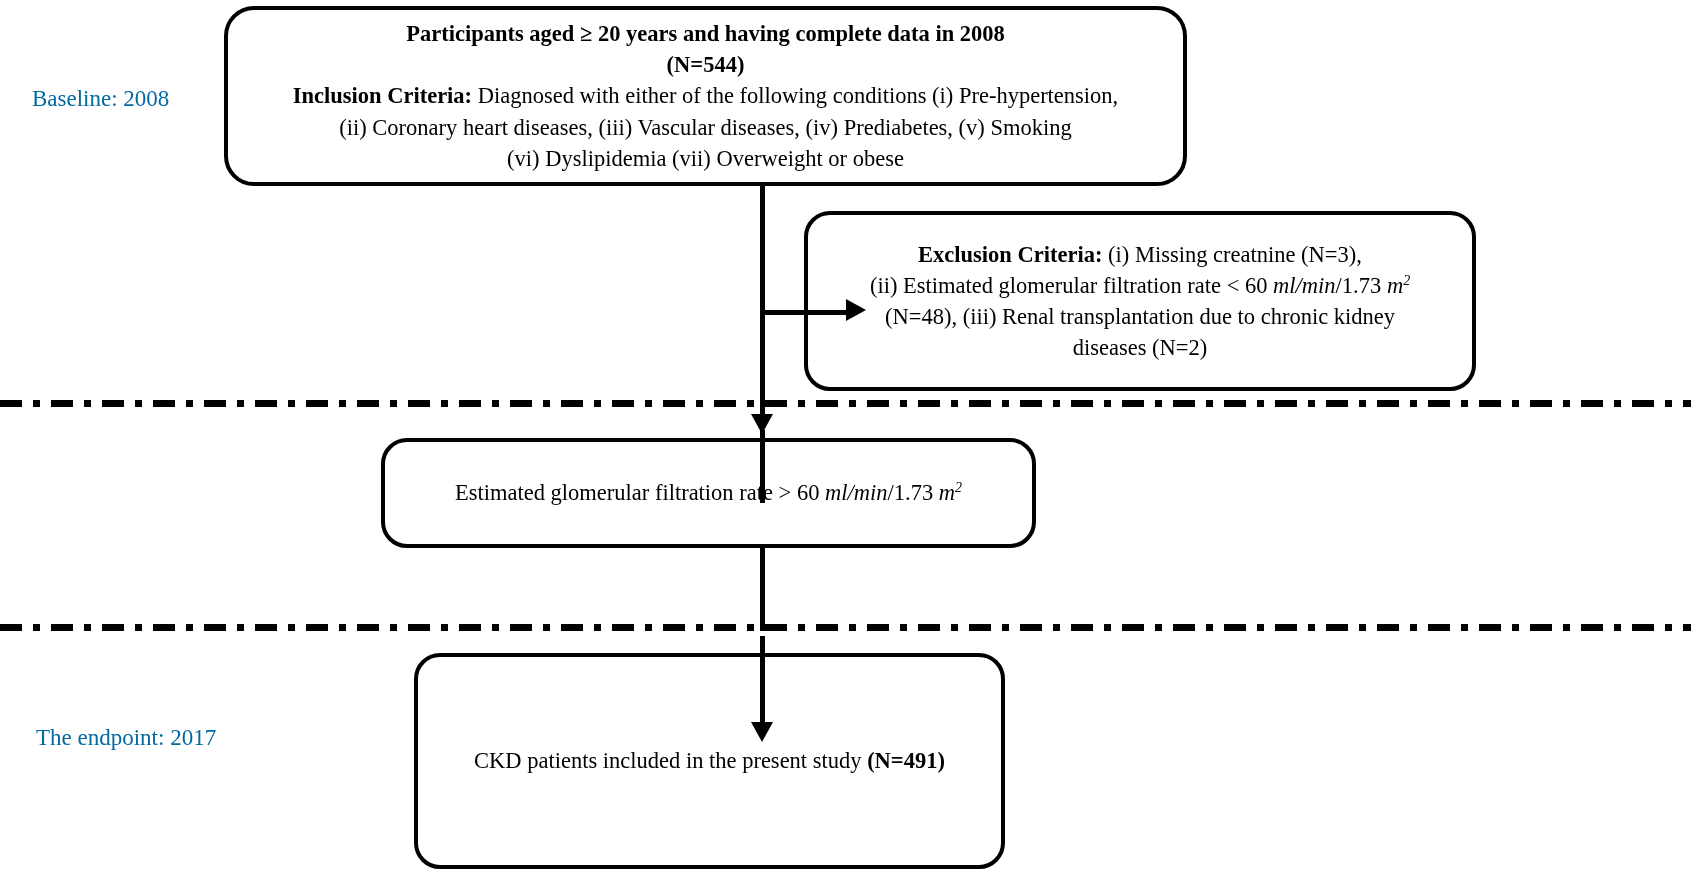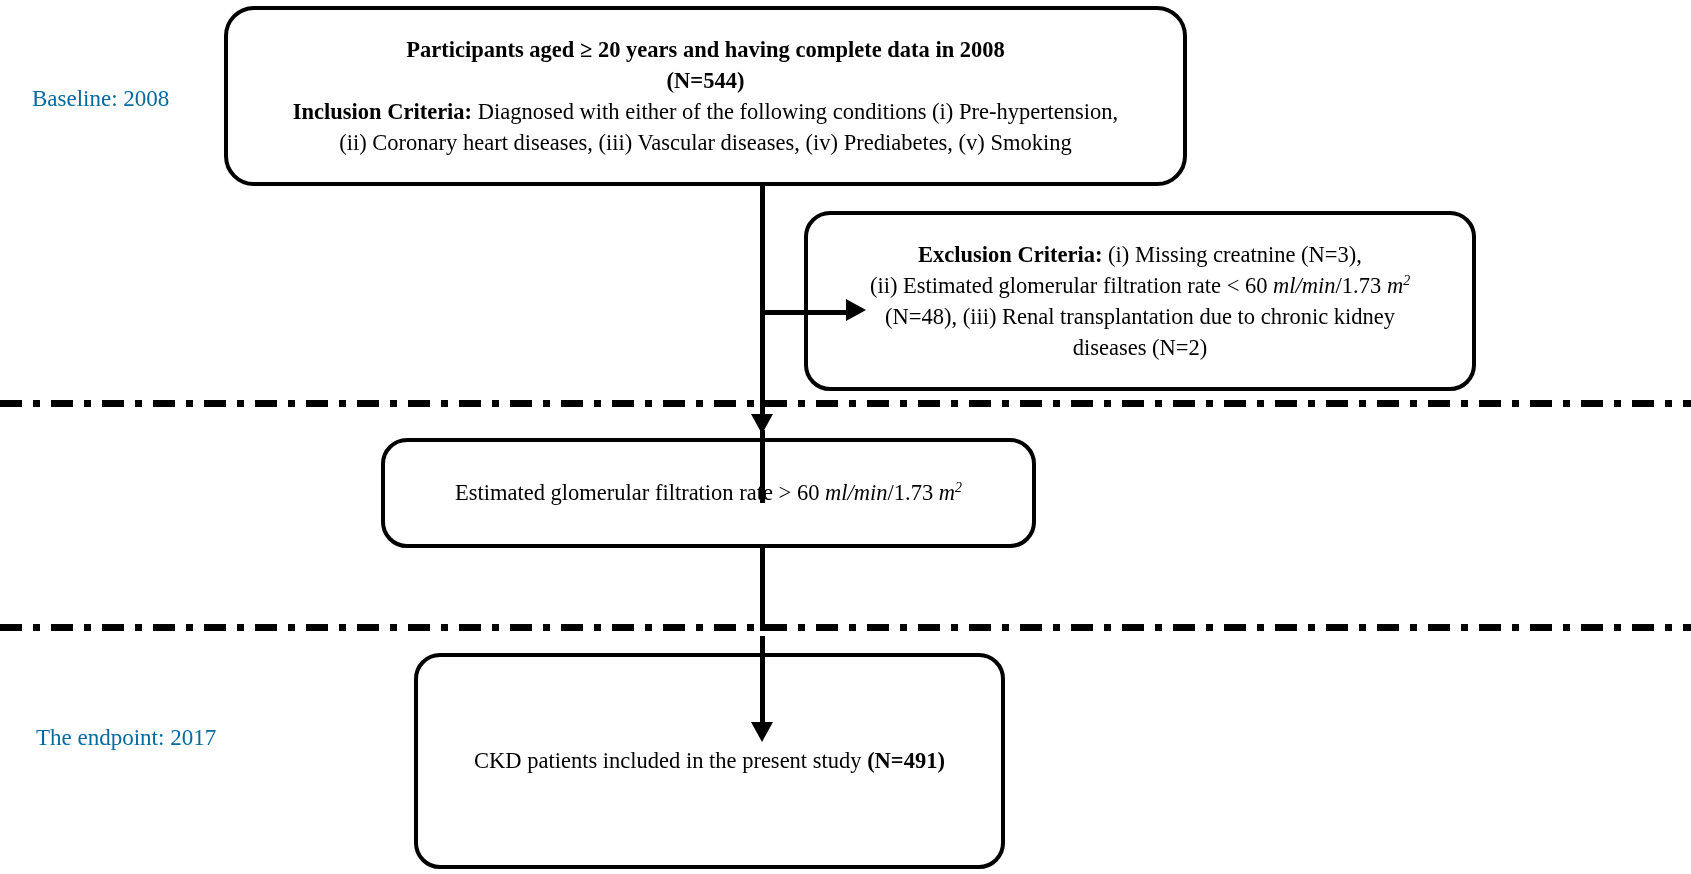--- a/index.html
+++ b/index.html
@@ -140,20 +140,21 @@
     <div class="line">
       <b>Participants aged ≥ 20 years and having complete data in 2008</b>
     </div>
     <div class="line">
       <b>(N=544)</b>
     </div>
     <div class="line">
       <b>Inclusion Criteria:</b><span> Diagnosed with either of the following conditions (i) Pre-hypertension,</span>
     </div>
     <div class="line">(ii) Coronary heart diseases, (iii) Vascular diseases, (iv) Prediabetes, (v) Smoking</div>
+    <div class="line">(vi) Dyslipidemia (vii) Overweight or obese</div>
   </div>
 
   <div class="flow-box" id="box-exclusion">
     <div class="line">
       <b>Exclusion Criteria:</b><span> (i) Missing creatnine (N=3),</span>
     </div>
     <div class="line">
       <span>(ii) Estimated glomerular filtration rate &lt; 60 </span><span class="ital">ml/min</span><span>/1.73 </span><span class="ital">m</span><sup class="ital">2</sup>
     </div>
     <div class="line">(N=48), (iii) Renal transplantation due to chronic kidney</div>

